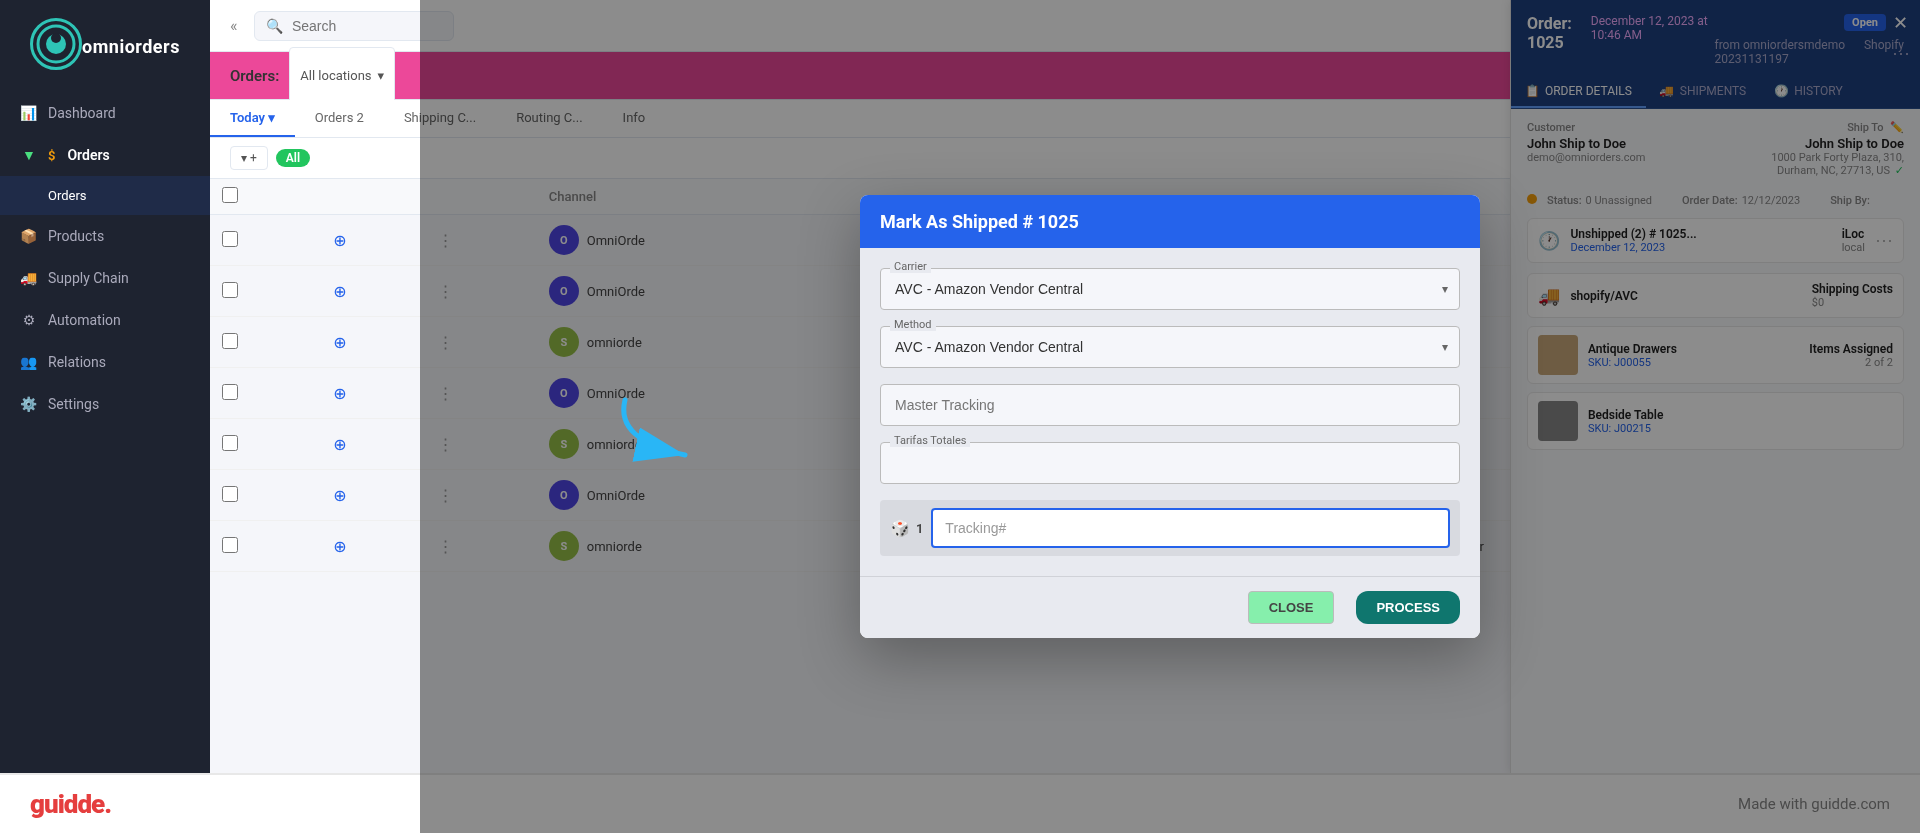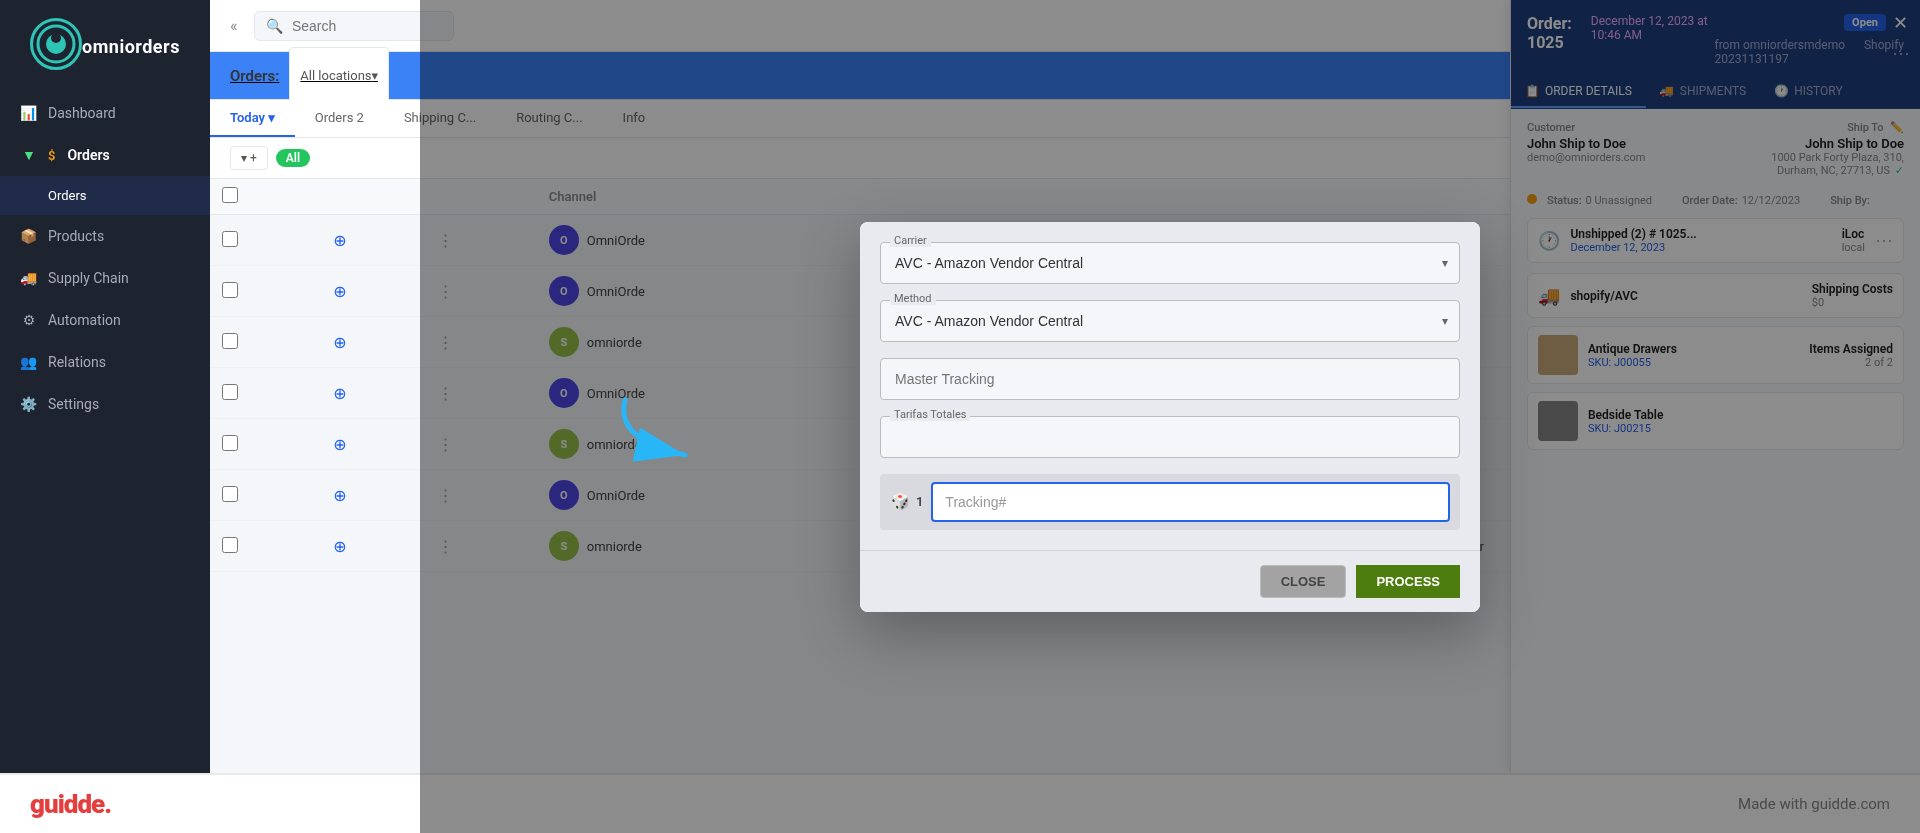--- a/index.html
+++ b/index.html
@@ -47,28 +47,28 @@
     }
     .topbar-collapse { color: #888; font-size: 16px; cursor: pointer; margin-right: 4px; }
     .search-box {
       display: flex; align-items: center; gap: 8px; background: #f5f6fa;
       border: 1px solid #e2e8f0; border-radius: 6px; padding: 6px 12px; flex: 0 0 200px;
     }
     .search-box input { border: none; background: transparent; outline: none; font-size: 14px; color: #666; width: 130px; }
 
     
     .orders-header {
-      height: 48px; background: #3b82f6; border-bottom: 1px solid #e2e8f0;
-      display: flex; align-items: center; padding: 0 20px; gap: 10px; text-decoration: underline;
+      height: 48px; background: #ec4899; border-bottom: 1px solid #e2e8f0;
+      display: flex; align-items: center; padding: 0 20px; gap: 10px;
     }
     .orders-title { font-size: 15px; font-weight: 600; color: #333; }
     .location-select {
       border: 1px solid #e2e8f0; border-radius: 4px; padding: 20px 10px;
       font-size: 13px; color: #555; background: #fff; cursor: pointer;
-      display: flex; align-items: center; 
+      display: flex; align-items: center; gap: 6px;
     }
 
     
     .tabs-row {
       display: flex; background: #fff; border-bottom: 1px solid #e2e8f0;
     }
     .tab-btn {
       padding: 10px 20px; font-size: 13px; cursor: pointer; border-bottom: 2px solid transparent;
       color: #666; white-space: nowrap;
     }
@@ -177,26 +177,26 @@
     .tracking-input {
       flex: 1; border: 2px solid #2563eb; border-radius: 4px; padding: 10px 12px;
       font-size: 14px; background: #fff; outline: none; color: #333;
     }
     .tracking-input::placeholder { color: #999; }
     .modal-footer {
       display: flex; justify-content: flex-end; gap: 10px; padding: 14px 20px;
       background: #e8eaf0; border-top: 1px solid #d0d2d8;
     }
     .btn-close-modal {
-      padding: 8px 20px; border: 1px solid #bbb; border-radius: 4px; background: #a3a3a3;
+      padding: 8px 20px; border: 1px solid #bbb; border-radius: 4px; background: #86efac;
       font-size: 13px; font-weight: 600; color: #444; cursor: pointer;
     }
     .btn-process {
-      padding: 8px 20px; border: none; border-radius: 0; background: #4d7c0f;
-      font-size: 13px; font-weight: 700; color: #fff; cursor: pointer;
+      padding: 8px 20px; border: none; border-radius: 12px; background: #0f766e;
+      font-size: 13px; font-weight: 700; color: #fff; cursor: pointer; margin-left: 12px;
     }
 
     
     .arrow-annotation {
       position: absolute; left: 395px; top: 390px; width: 120px; height: 80px;
       pointer-events: none; z-index: 200;
     }
 
     
     .bottom-bar {
@@ -425,20 +425,23 @@
           <td>SO-202312195813</td>
           <td>demo2|user.allphor</td>
           <td><span class="open-badge">Open</span></td>
         </tr>
       </tbody>
     </table>
   </div>
 
   <div class="modal-overlay">
     <div class="modal">
+      <div class="modal-header">
+        <span>Mark As Shipped # 1025</span>
+      </div>
       <div class="modal-body">
 
         <div class="form-group select-wrapper">
           <span class="form-label">Carrier</span>
           <select class="form-control-select">
             <option value="AVC - Amazon Vendor Central">AVC - Amazon Vendor Central</option>
           </select>
           <span class="select-arrow">▾</span>
         </div>
 

